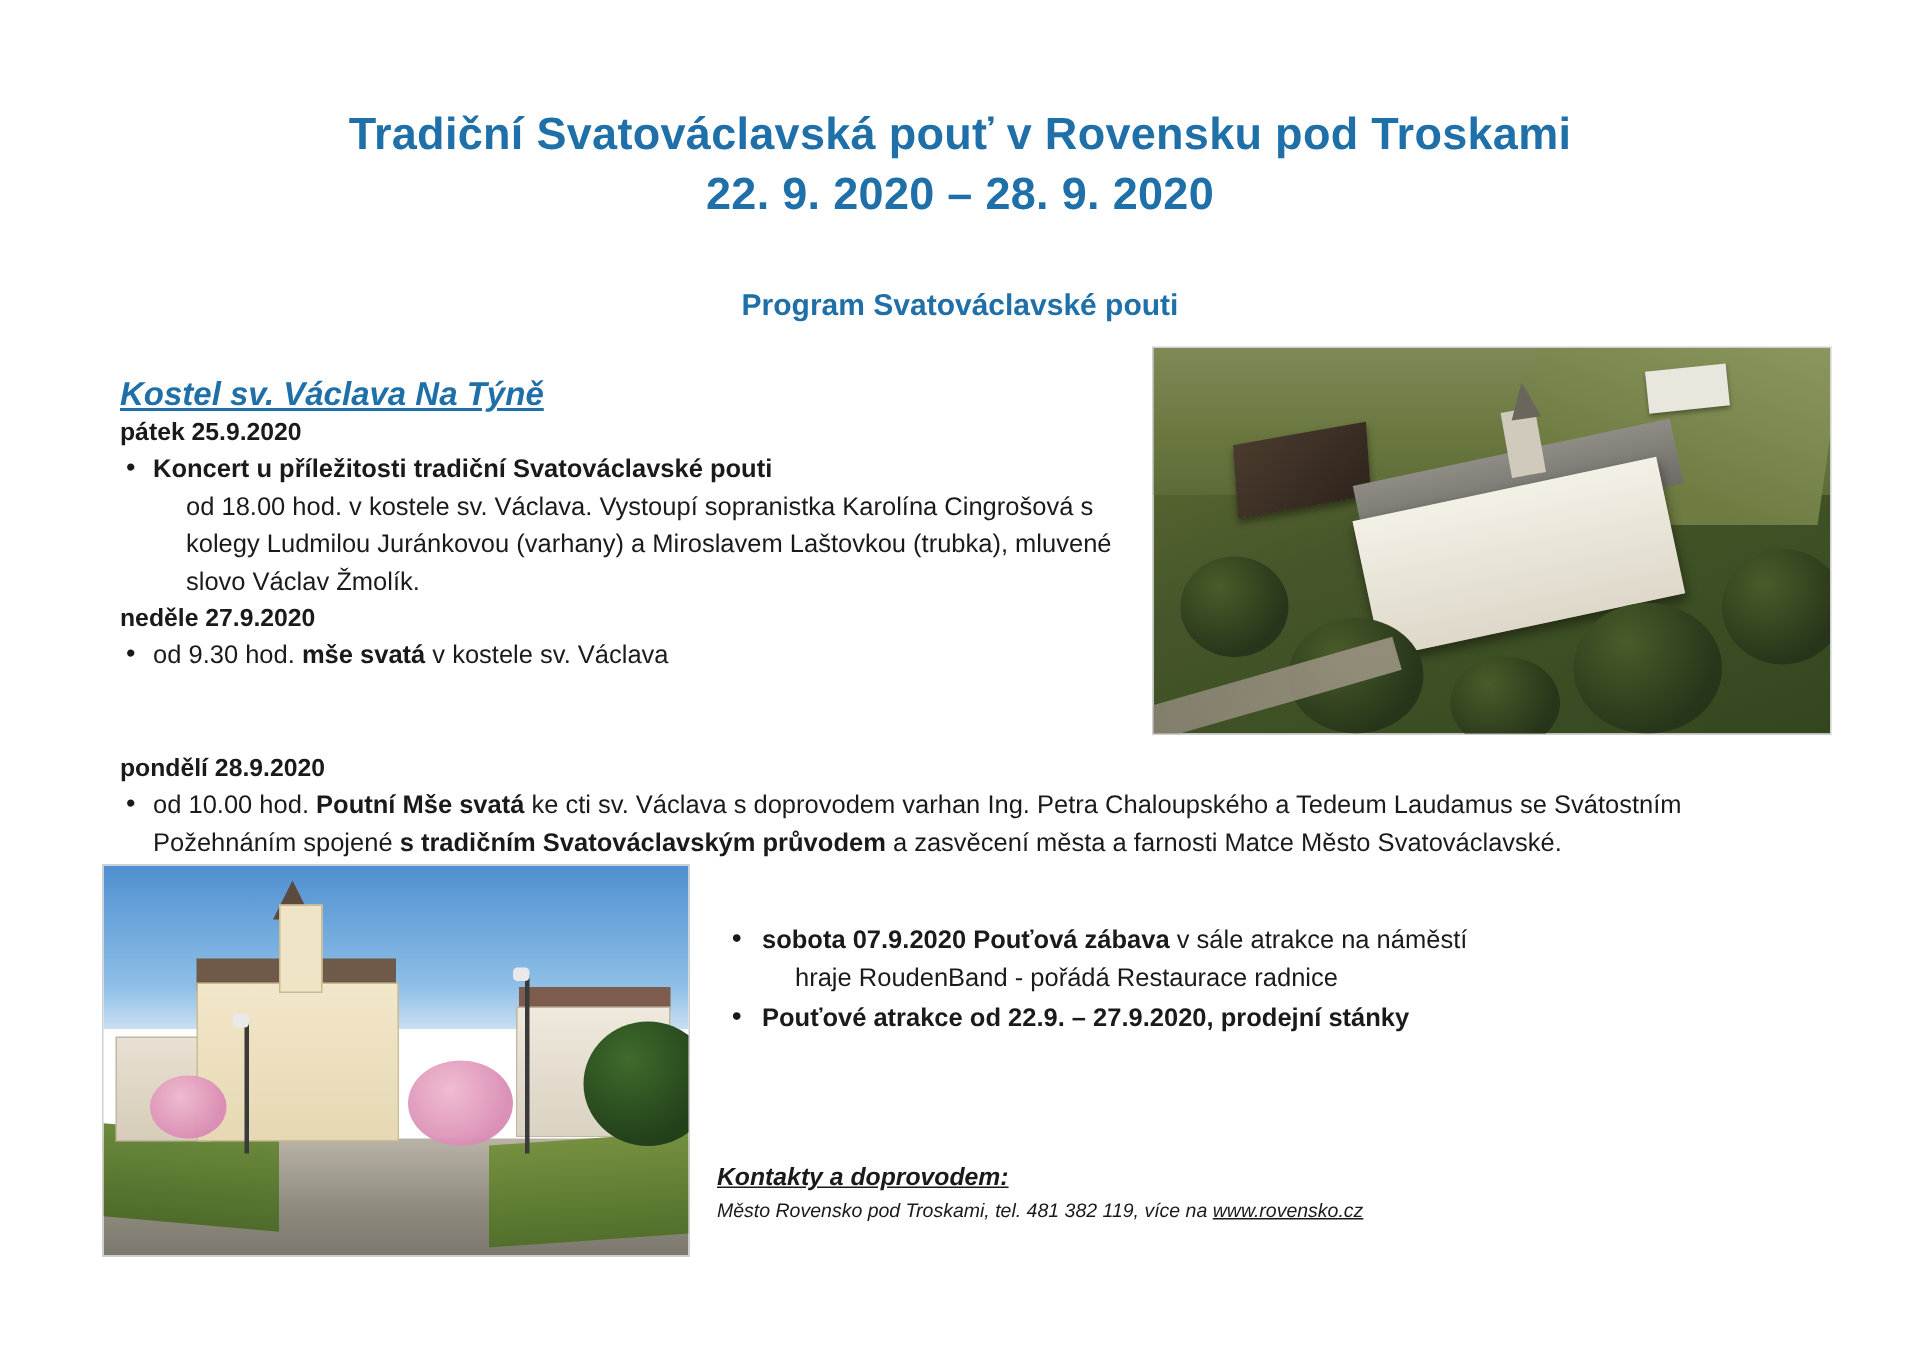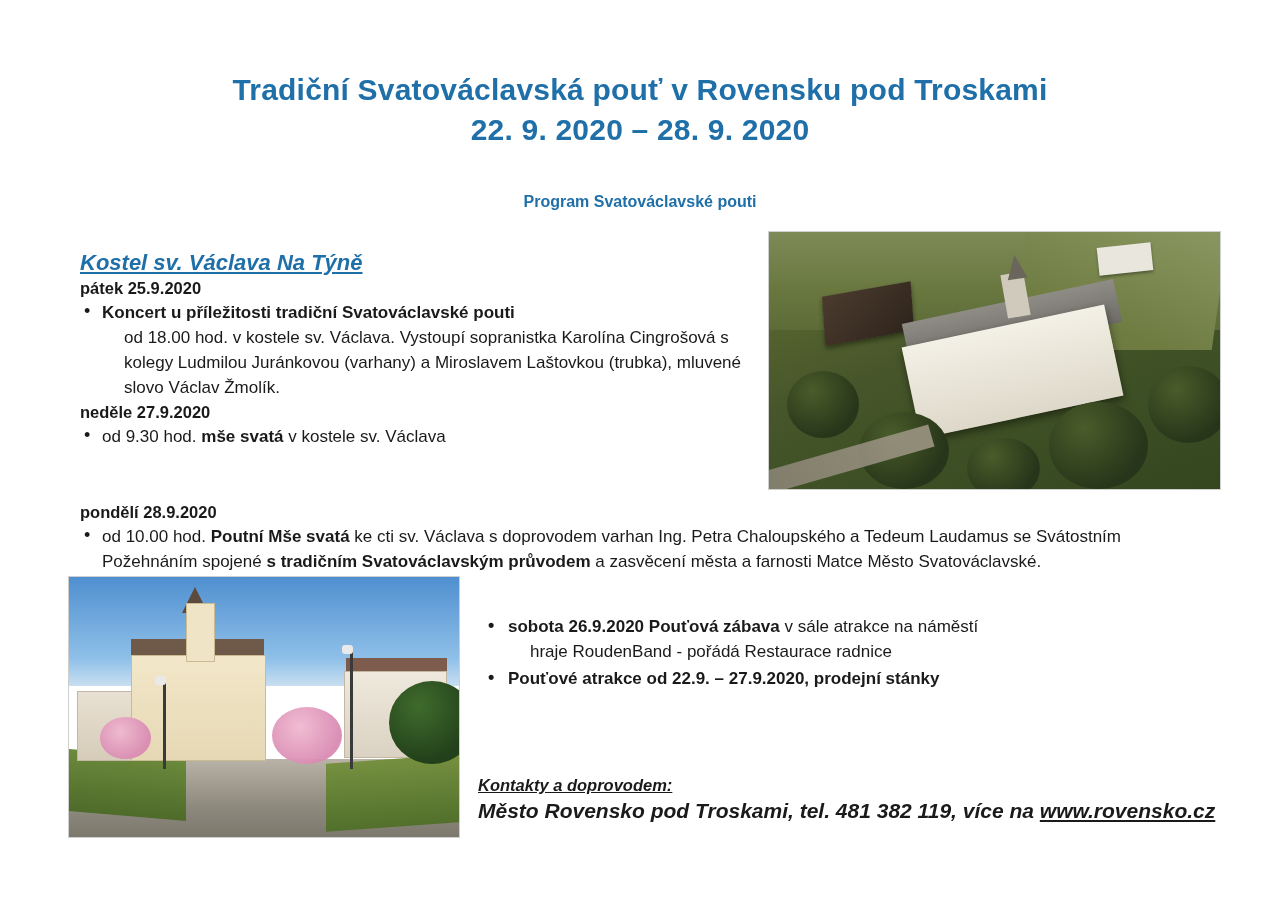--- a/index.html
+++ b/index.html
@@ -36,21 +36,21 @@
     color: #1F6FA8;
     line-height: 40px;
     letter-spacing: 0.2px;
   }
   .subtitle {
     position: absolute;
     top: 175px;
     left: 0;
     width: 1280px;
     text-align: center;
-    font-size: 16px;
+    font-size: 20px;
     font-weight: bold;
     color: #1F6FA8;
   }
 
   
   .photo {
     position: absolute;
     overflow: hidden;
     border: 1px solid #cfcfcf;
   }
@@ -285,23 +285,22 @@
     width: 740px;
   }
   .kontakt-head {
     font-size: 16.5px;
     font-weight: bold;
     font-style: italic;
     text-decoration: underline;
     margin-bottom: 4px;
   }
   .kontakt-line {
-    font-size: 21px;
+    font-size: 13px;
     font-style: italic;
-    font-weight: bold;
   }
   .kontakt-line .link {
     text-decoration: underline;
   }
   .indent-cont {
     display: block;
     padding-left: 22px;
   }
 </style>
 </head>
@@ -376,21 +375,21 @@
     <div class="sq-tree-dark" style="right:-4%; top:40%; width:22%; height:32%;"></div>
     <div class="sq-lamp" style="left:24%; top:40%; height:34%;"></div>
     <div class="sq-lamp-head" style="left:22%; top:38%;"></div>
     <div class="sq-lamp" style="left:72%; top:28%; height:46%;"></div>
     <div class="sq-lamp-head" style="left:70%; top:26%;"></div>
   </div>
 
   <div class="block" id="block-namesti">
     <ul class="bullets">
       <li>
-        <b>sobota 26.9.2020 Pouťová zábava</b><span class="normal"> v sále atrakce na náměstí</span>
+        <b>sobota 07.9.2020 Pouťová zábava</b><span class="normal"> v sále atrakce na náměstí</span>
         <span class="indent-cont normal">hraje RoudenBand - pořádá Restaurace radnice</span>
       </li>
       <li>
         <b>Pouťové atrakce od 22.9. – 27.9.2020, prodejní stánky</b>
       </li>
     </ul>
   </div>
 
   <div class="block" id="block-kontakty">
     <div class="kontakt-head">Kontakty a doprovodem:</div>

